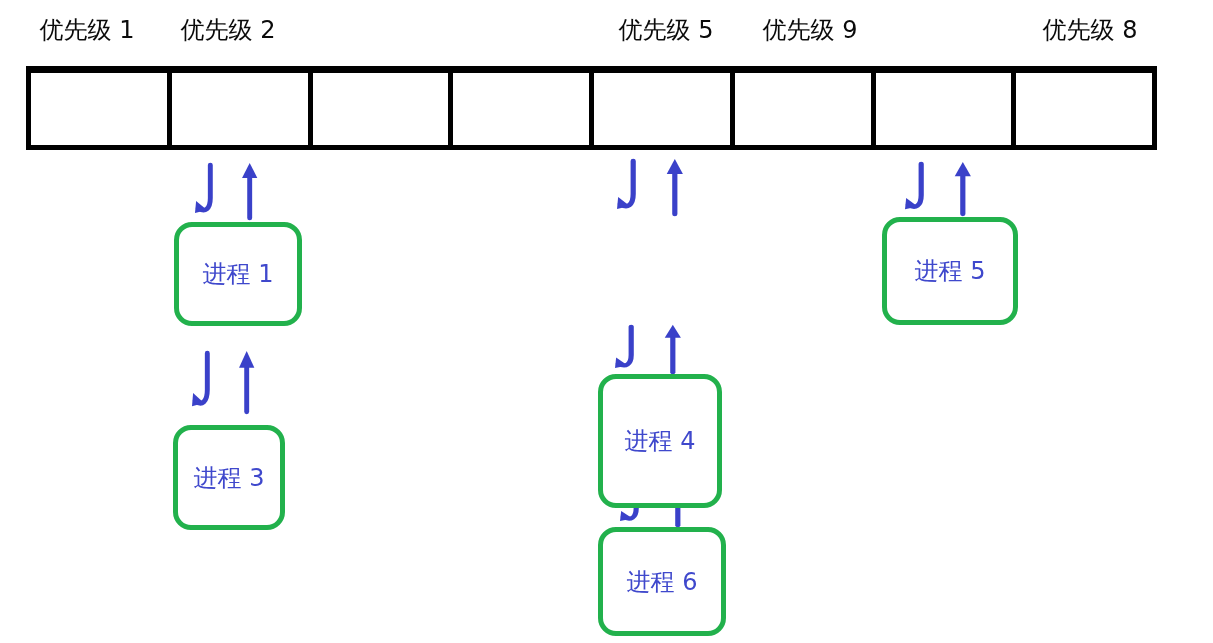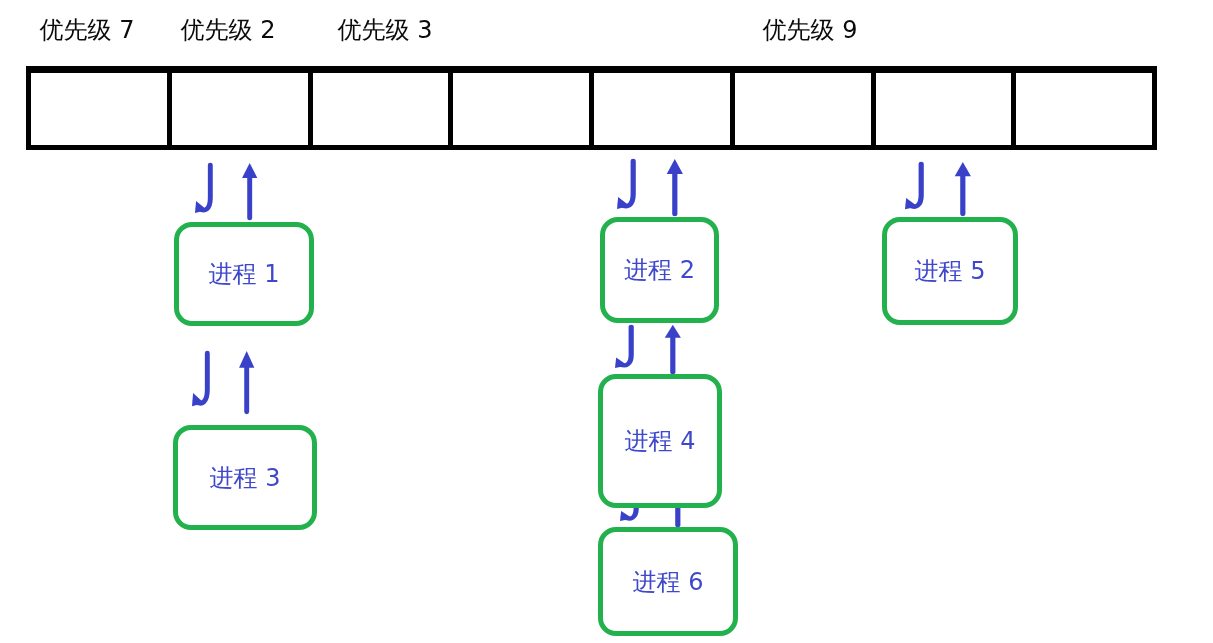--- a/index.html
+++ b/index.html
@@ -52,24 +52,25 @@
   }
   .arrow-pair { position: absolute; overflow: visible; }
   .arrow-pair path, .arrow-pair line { stroke: #3a41c9; stroke-width: 4.5; fill: none; stroke-linecap: round; }
   .arrow-pair polygon { fill: #3a41c9; stroke: none; }
 </style>
 </head>
 <body>
 
 <div id="canvas">
 
-  <span class="priority-label" style="left:25px">优先级 7</span>
+  <span class="priority-label" style="left:25px">优先级 1</span>
   <span class="priority-label" style="left:166px">优先级 2</span>
-  <span class="priority-label" style="left:323px">优先级 3</span>
+  <span class="priority-label" style="left:604px">优先级 5</span>
   <span class="priority-label" style="left:748px">优先级 9</span>
+  <span class="priority-label" style="left:1028px">优先级 8</span>
 
   <div class="queue-row">
     <div class="queue-slot"></div>
     <div class="queue-slot"></div>
     <div class="queue-slot"></div>
     <div class="queue-slot"></div>
     <div class="queue-slot"></div>
     <div class="queue-slot"></div>
     <div class="queue-slot"></div>
     <div class="queue-slot"></div>
@@ -110,25 +111,24 @@
       <polygon points="50,1 43,16 57,16"></polygon>
   </svg>
 
   <svg class="arrow-pair" style="left:905px; top:161px" width="74" height="55" viewBox="0 0 64 58" preserveAspectRatio="none">
     <path d="M14 3 L14 36 C14 47 9 51 3 46"></path>
       <polygon points="0,51 1,39 11,48"></polygon>
     <line x1="50" y1="56" x2="50" y2="10"></line>
       <polygon points="50,1 43,16 57,16"></polygon>
   </svg>
 
-  <div class="process-box" style="left:174px; top:222px; width:140px; height:104px">进程 1</div>
+  <div class="process-box" style="left:174px; top:222px; width:128px; height:104px">进程 1</div>
 
-  <div class="process-box" style="left:600px; top:217px; width:119px; height:106px">进程 2</div>
 
-  <div class="process-box" style="left:173px; top:425px; width:144px; height:105px">进程 3</div>
+  <div class="process-box" style="left:173px; top:425px; width:112px; height:105px">进程 3</div>
 
   <div class="process-box" style="left:598px; top:374px; width:124px; height:134px">进程 4</div>
 
   <div class="process-box" style="left:882px; top:217px; width:136px; height:108px">进程 5</div>
 
-  <div class="process-box" style="left:598px; top:527px; width:140px; height:109px">进程 6</div>
+  <div class="process-box" style="left:598px; top:527px; width:128px; height:109px">进程 6</div>
 
 </div>
 
 </body></html>

